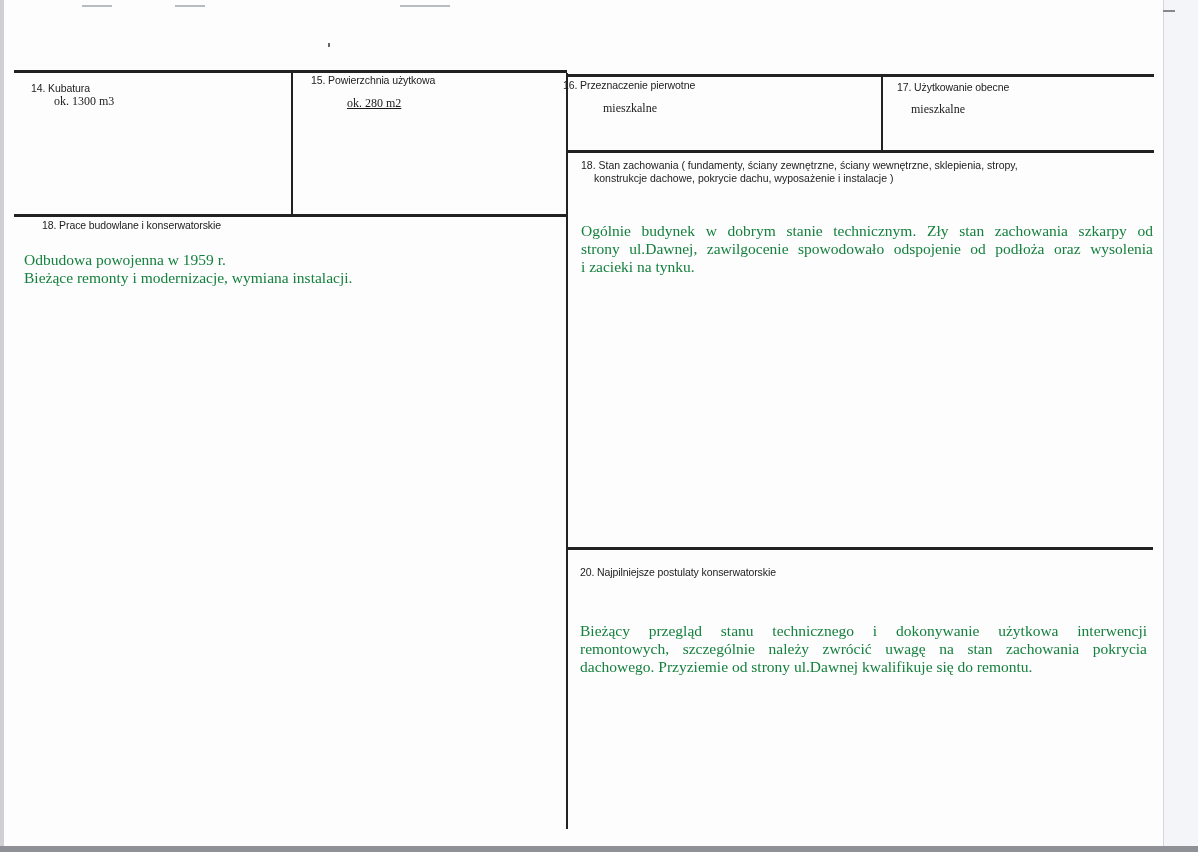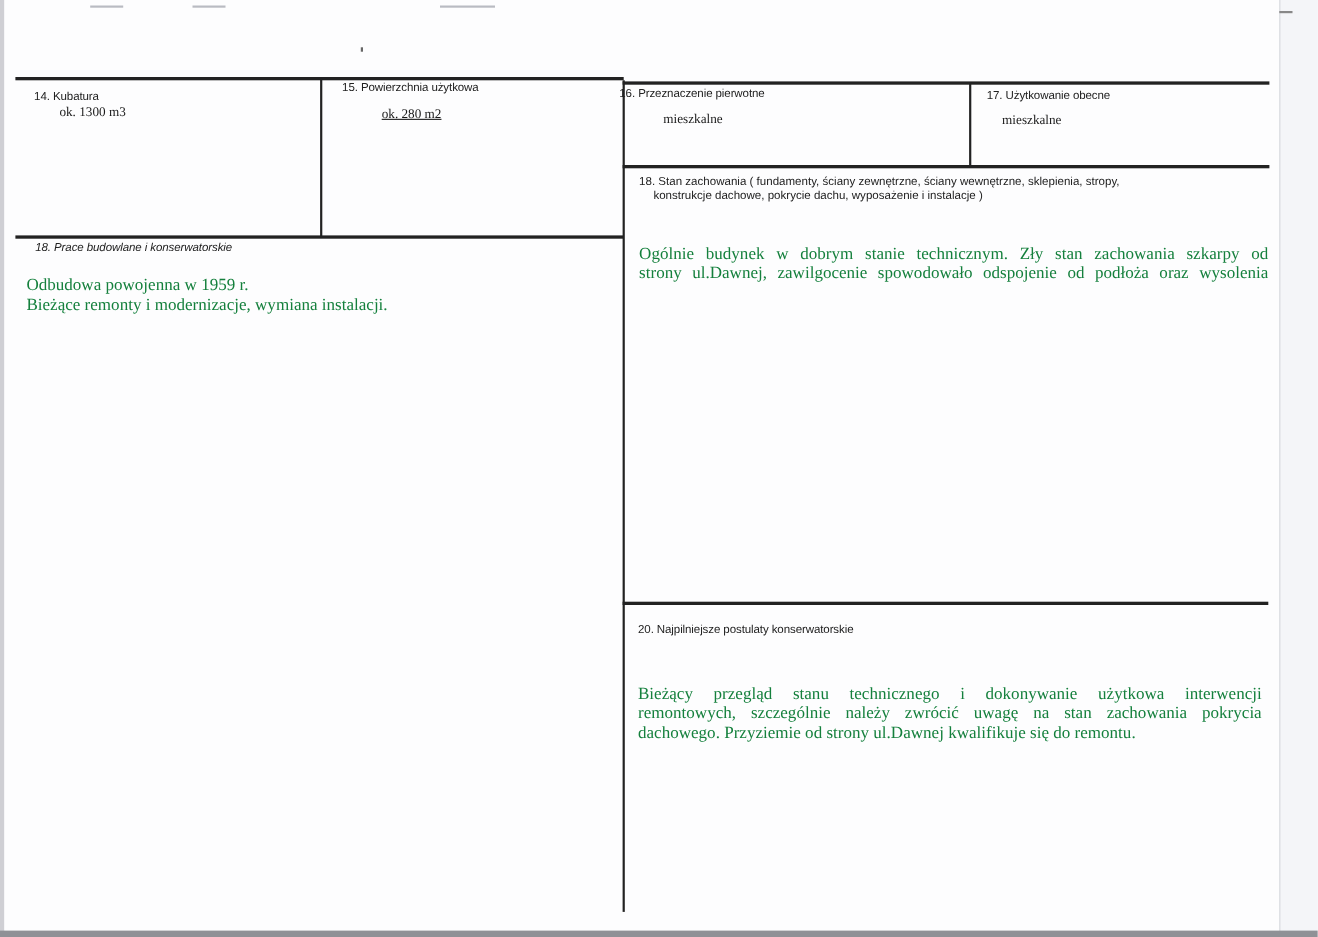--- a/index.html
+++ b/index.html
@@ -74,23 +74,24 @@
 <div class="label" style="left:897px; top:81px;">17. Użytkowanie obecne</div>
 <div class="value" style="left:911px; top:102px;">mieszkalne</div>
 
 <div class="label19" style="left:581px; top:159px;">
   <span style="display:block;">18. Stan zachowania ( fundamenty, ściany zewnętrzne, ściany wewnętrzne, sklepienia, stropy,</span>
   <span class="indent">konstrukcje dachowe, pokrycie dachu, wyposażenie i instalacje )</span>
 </div>
 <div class="para" style="left:581px; top:222px; width:572px;">
   <span class="line just">Ogólnie budynek w dobrym stanie technicznym. Zły stan zachowania szkarpy od</span>
   <span class="line just">strony ul.Dawnej, zawilgocenie spowodowało odspojenie od podłoża oraz wysolenia</span>
+  <span class="line">i zacieki na tynku.</span>
 </div>
 
-<div class="label" style="left:32px; top:219px;font-style:italic;">18. Prace budowlane i konserwatorskie</div>
+<div class="label" style="left:42px; top:219px;">18. Prace budowlane i konserwatorskie</div>
 <div class="para" style="left:24px; top:251px; width:530px;">
   <span class="line">Odbudowa powojenna w 1959 r.</span>
   <span class="line">Bieżące remonty i modernizacje, wymiana instalacji.</span>
 </div>
 
 <div class="label" style="left:580px; top:566px;">20. Najpilniejsze postulaty konserwatorskie</div>
 <div class="para" style="left:580px; top:622px; width:567px;">
   <span class="line just">Bieżący przegląd stanu technicznego i dokonywanie użytkowa interwencji</span>
   <span class="line just">remontowych, szczególnie należy zwrócić uwagę na stan zachowania pokrycia</span>
   <span class="line">dachowego. Przyziemie od strony ul.Dawnej kwalifikuje się do remontu.</span>

